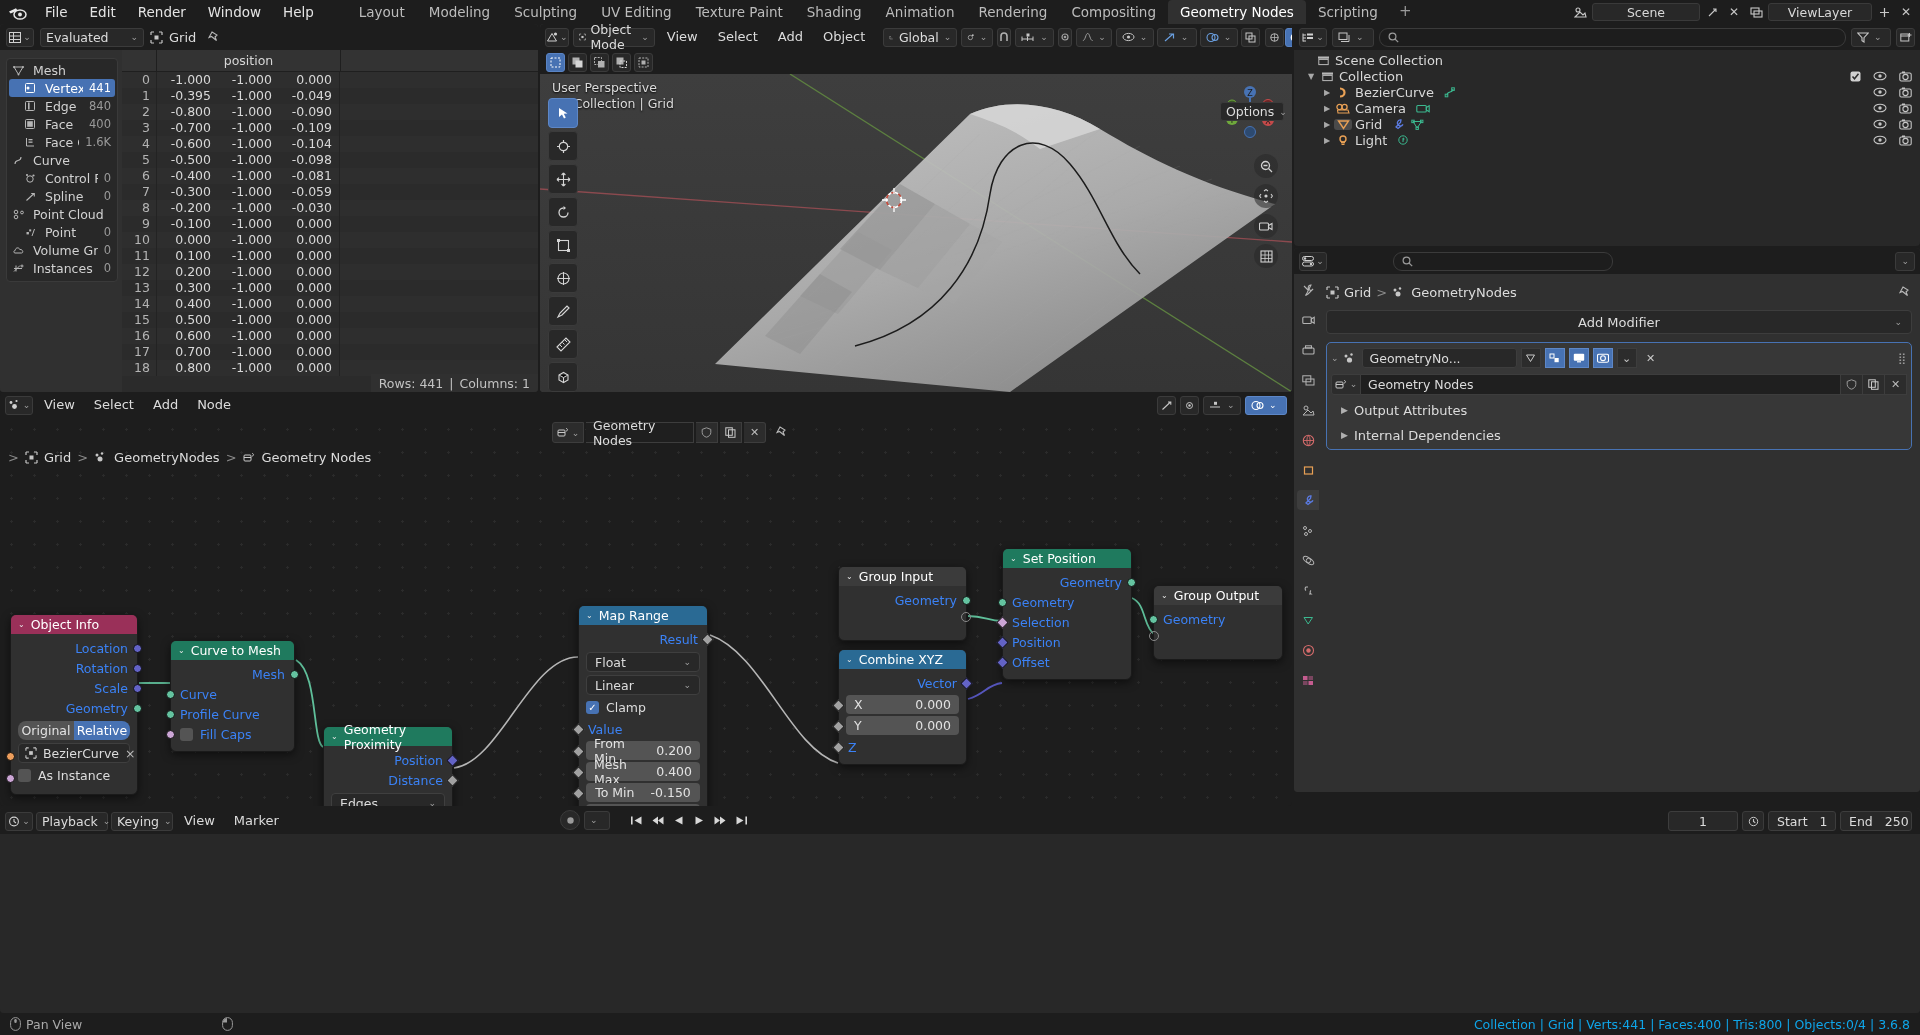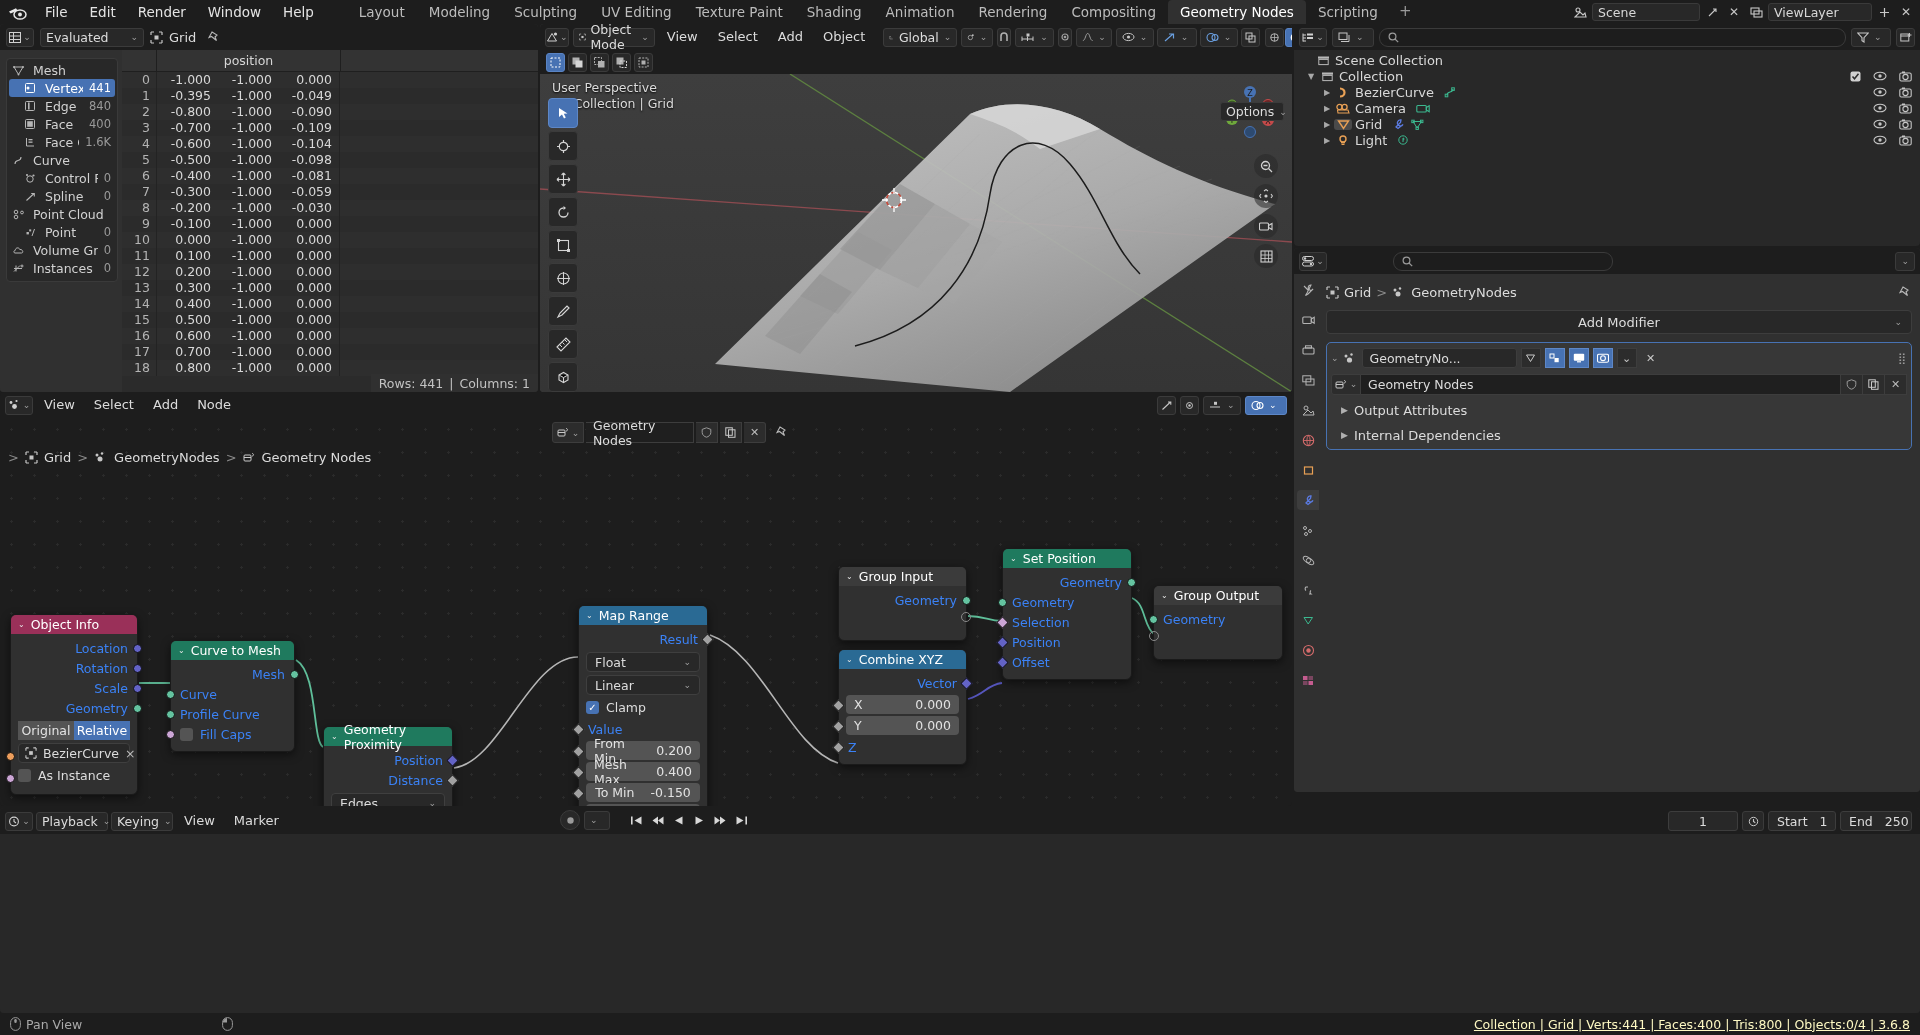--- a/index.html
+++ b/index.html
@@ -15,21 +15,21 @@
   .topbar{ position:absolute; left:0; top:0; width:1920px; height:24px;
     background:#1d1d1d; display:flex; align-items:center; padding-left:6px; }
   .blender-logo{ width:22px; height:18px; display:flex; align-items:center; justify-content:center; margin-right:6px;}
   .menu-item{ padding:0 11px; height:24px; line-height:24px; font-size:13.5px; color:#e4e4e4; cursor:default; white-space:nowrap;}
   .wsgap{ width:22px; }
   .ws-tab{ padding:0 12px; height:24px; line-height:24px; font-size:13.5px; color:#bcbcbc; white-space:nowrap;}
   .ws-tab.active{ background:#303030; color:#ffffff; border-radius:4px 4px 0 0;}
   .ws-plus{ padding:0 9px; color:#9a9a9a; height:24px; line-height:22px; font-size:15px;}
   .topbar-right{ margin-left:auto; display:flex; align-items:center; height:24px; padding-right:4px; gap:2px;}
   .tb-field{ background:#282828; border:1px solid #3a3a3a; border-radius:3px; height:18px;
-     display:flex; align-items:center; padding:0 5px; font-size:12.5px; color:#d8d8d8; gap:4px;}
+     display:flex; align-items:center; padding:0 5px; font-size:12.5px; color:#d8d8d8; gap:4px;justify-content:center;}
   .tb-icobtn{ width:20px; height:18px; display:flex; align-items:center; justify-content:center;
      color:#c8c8c8; font-size:12px;}
   .editor-type{ width:28px;height:19px;background:#282828;border:1px solid #3b3b3b;border-radius:3px;
      display:flex;align-items:center;justify-content:center;gap:1px;}
   .hmenu{ padding:0 8px; font-size:13px; color:#dcdcdc; height:22px; line-height:22px;}
   .dd{ background:#282828;border:1px solid #3b3b3b;border-radius:3px;height:19px;display:flex;
      align-items:center;padding:0 5px;font-size:12.5px;color:#dcdcdc;gap:5px;}
   .chev{ font-size:9px; color:#a0a0a0; }
 
   
@@ -170,21 +170,21 @@
   .nfield{ margin:2px 7px; height:19px; background:#545454; border-radius:4px; display:flex;
      align-items:center; justify-content:space-between; padding:0 8px; font-size:12.5px; color:#e2e2e2;}
   .nfield.lbl{ justify-content:center; gap:16px;}
   .ndrop{ margin:3px 7px; height:20px; background:#282828; border:1px solid #3f3f3f; border-radius:4px;
      display:flex; align-items:center; justify-content:space-between; padding:0 8px;
      font-size:12.5px; color:#dcdcdc;}
   .ncheck{ margin:2px 7px; height:19px; display:flex; align-items:center; gap:7px; font-size:12.5px; color:#dcdcdc;}
   .cbox{ width:13px;height:13px;border-radius:3px;background:#4772b3;display:flex;
      align-items:center;justify-content:center;color:#fff;font-size:10px;}
   .cbox.off{ background:#545454;}
-  .ntoggle{ margin:3px 7px; height:19px; display:flex; border-radius:0; overflow:hidden;}
+  .ntoggle{ margin:3px 7px; height:19px; display:flex; border-radius:8px; overflow:hidden;}
   .ntoggle div{ flex:1; background:#545454; display:flex; align-items:center; justify-content:center;
      font-size:12.5px; color:#e2e2e2;}
   .ntoggle div.on{ background:#4772b3; color:#ffffff;}
   .nobjfield{ margin:3px 7px; height:20px; background:#282828; border:1px solid #3f3f3f; border-radius:4px;
      display:flex; align-items:center; padding:0 6px; gap:6px; font-size:12.5px; color:#dcdcdc;}
   .nlinks{ position:absolute; left:0; top:0; width:100%; height:100%; pointer-events:none;}
 
   
   .timeline{ position:absolute; left:0; top:808px; width:1920px; height:205px;
      background:#282828; border-radius:4px; overflow:hidden;}
@@ -196,21 +196,21 @@
   .numfld{ height:20px; background:#282828; border:1px solid #3d3d3d; border-radius:3px;
      display:flex; align-items:center; justify-content:center; font-size:12.5px; color:#dcdcdc;}
   .lblfld{ height:20px; background:#282828; border:1px solid #3d3d3d; border-radius:3px;
      display:flex; align-items:center; padding:0 8px; gap:12px; font-size:12.5px; color:#dcdcdc;}
   .tl-body{ position:absolute; left:0; top:26px; right:0; bottom:0; background:#282828;}
 
   
   .statusbar{ position:absolute; left:0; top:1013px; width:1920px; height:22px; background:#1d1d1d;
      display:flex; align-items:center; padding:0 10px; font-size:12.5px; color:#a9a9a9;}
   .sb-item{ display:flex; align-items:center; gap:5px; margin-right:22px;}
-  .sb-right{ margin-left:auto; color:#fef9c3;text-decoration:underline;}
+  .sb-right{ margin-left:auto; color:#0ea5e9;}
   svg{ display:block; }
 </style>
 </head>
 <body>
 
 <div class="app">
 
   <div class="topbar">
     <div class="blender-logo">
       <svg width="19" height="15" viewBox="0 0 19 15">

